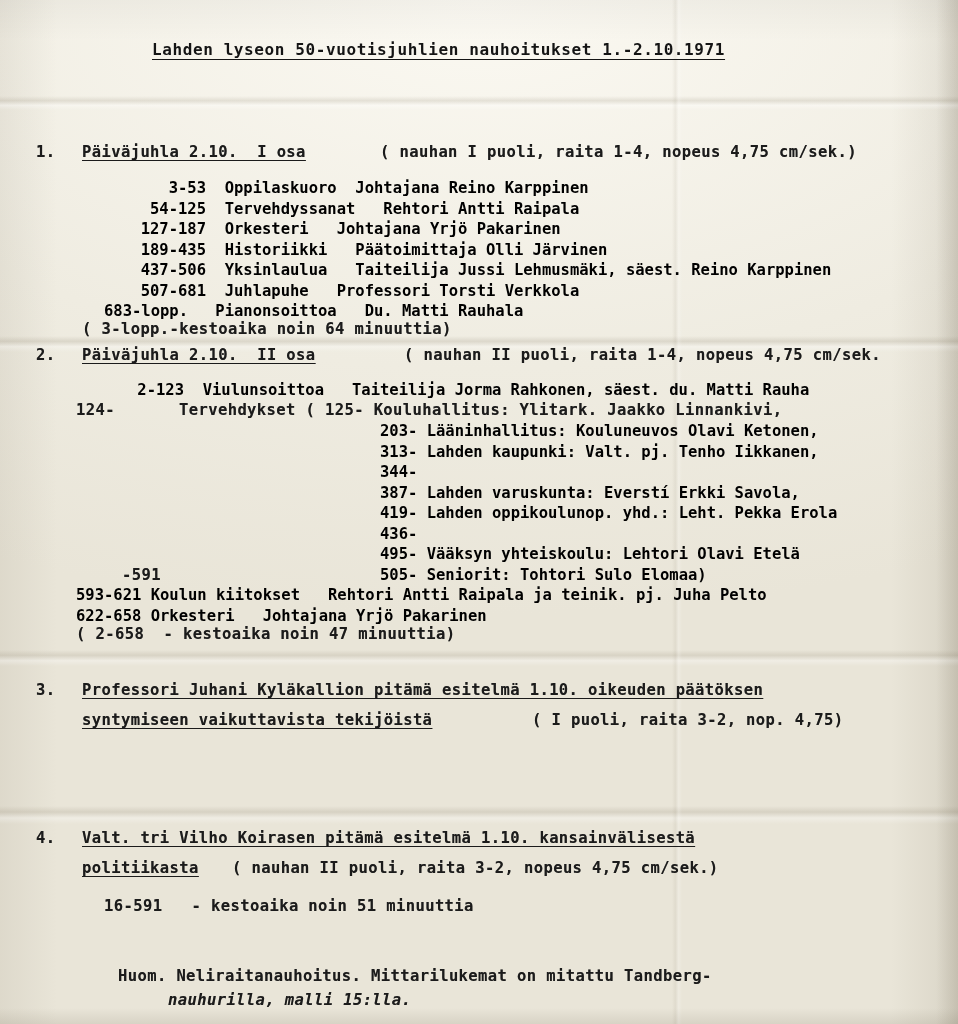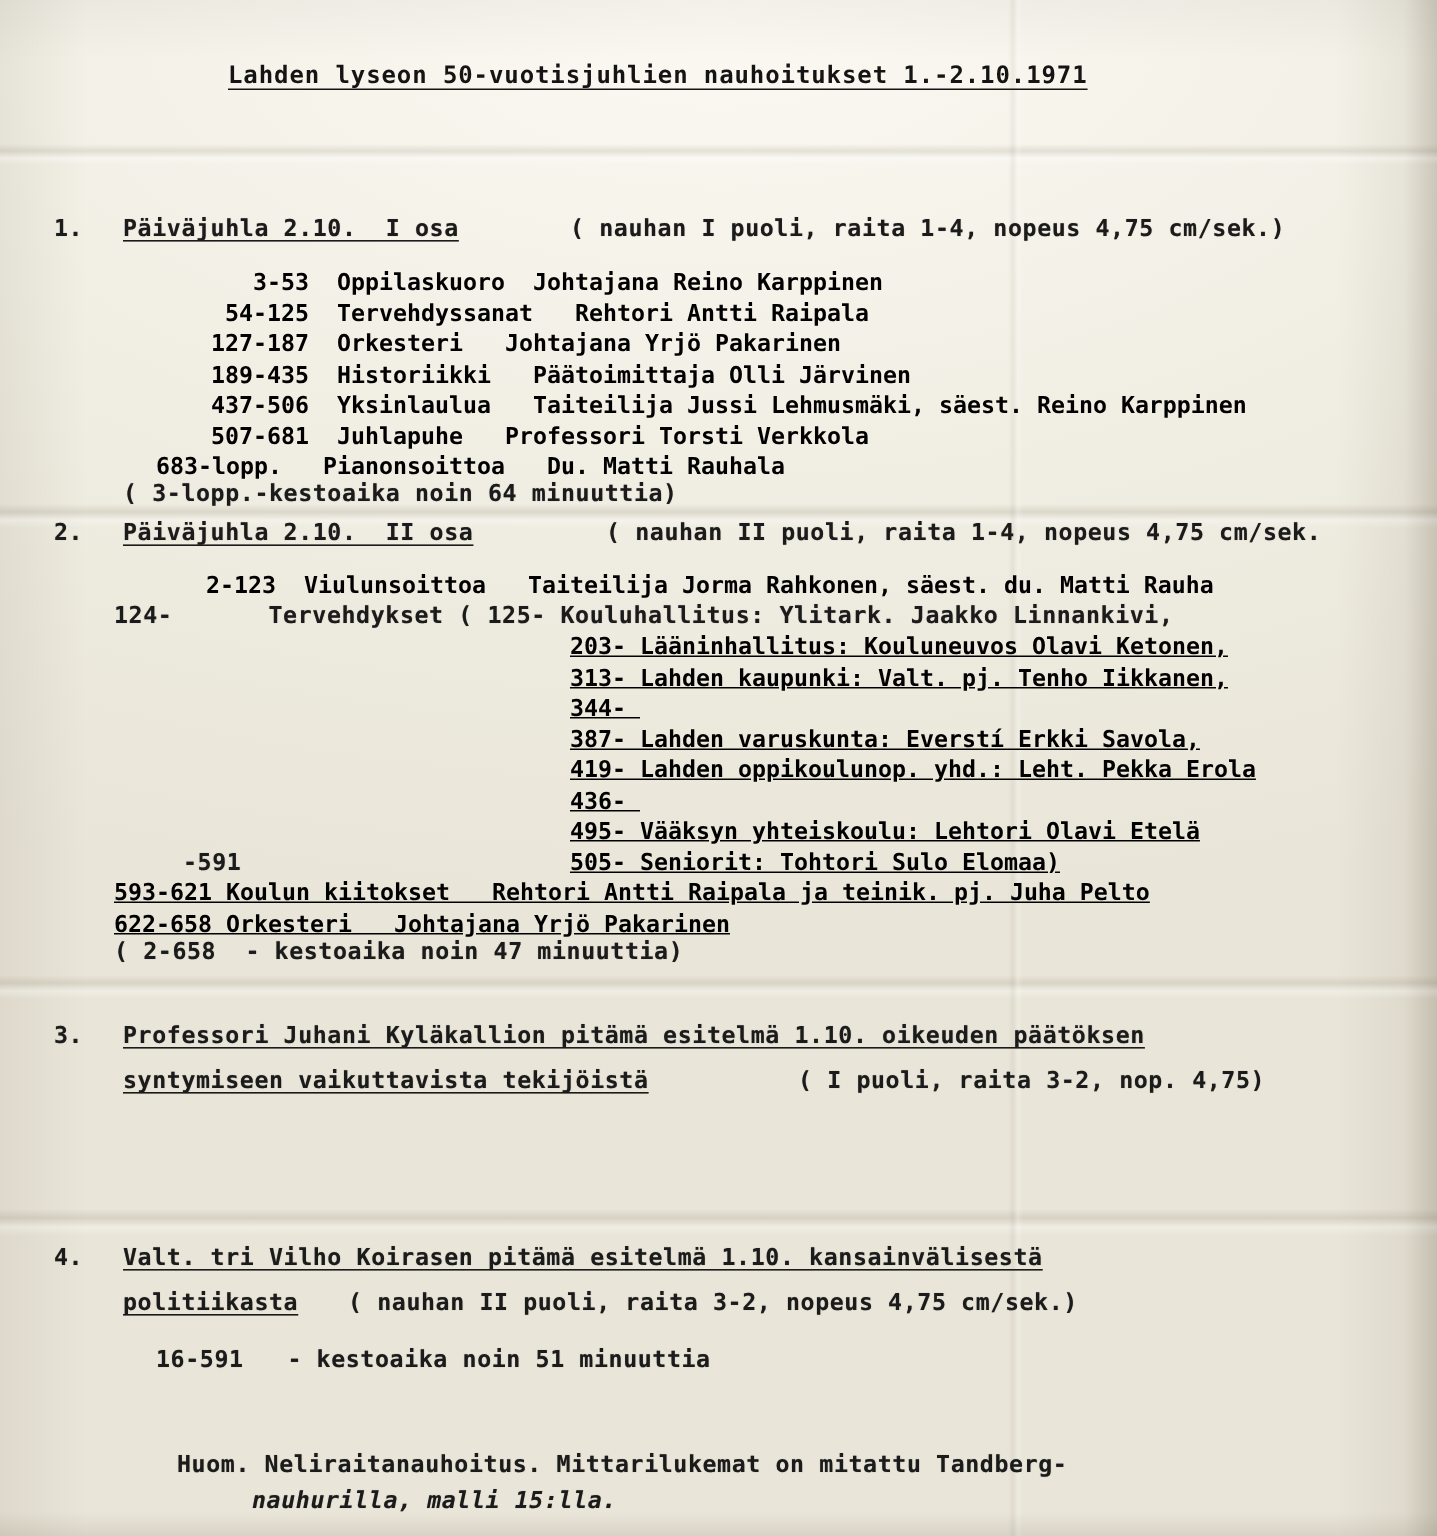--- a/index.html
+++ b/index.html
@@ -113,34 +113,34 @@
   <div class="typed bold" style="top:345px; left:36px;">2.</div>
   <div class="typed head" style="top:345px; left:82px;"><span class="u">Päiväjuhla 2.10.  II osa</span></div>
   <div class="typed head" style="top:345px; left:404px;">( nauhan II puoli, raita 1-4, nopeus 4,75 cm/sek.</div>
 
   <div class="rows" style="top:380px; left:104px;">
     <span class="row"><span class="num" style="width:80px">2-123</span>  <span>Viulunsoittoa   Taiteilija Jorma Rahkonen, säest. du. Matti Rauha</span></span>
   </div>
   <div class="typed bold" style="top:400px; left:76px;">124-</div>
   <div class="typed bold" style="top:400px; left:179px;">Tervehdykset ( 125- Kouluhallitus: Ylitark. Jaakko Linnankivi,</div>
 
-  <div class="rows" style="top:421px; left:380px;text-decoration:underline;">
+  <div class="rows" style="top:421px; left:380px;">
     <span class="row"><span>203-</span> <span>Lääninhallitus: Kouluneuvos Olavi Ketonen,</span></span>
     <span class="row"><span>313-</span> <span>Lahden kaupunki: Valt. pj. Tenho Iikkanen,</span></span>
     <span class="row"><span>344-</span> <span></span></span>
     <span class="row"><span>387-</span> <span>Lahden varuskunta: Everstí Erkki Savola,</span></span>
     <span class="row"><span>419-</span> <span>Lahden oppikoulunop. yhd.: Leht. Pekka Erola</span></span>
     <span class="row"><span>436-</span> <span></span></span>
     <span class="row"><span>495-</span> <span>Vääksyn yhteiskoulu: Lehtori Olavi Etelä</span></span>
     <span class="row"><span>505-</span> <span>Seniorit: Tohtori Sulo Elomaa)</span></span>
   </div>
 
   <div class="typed bold" style="top:565px; left:122px;">-591</div>
 
-  <div class="rows" style="top:585px; left:76px;text-decoration:underline;">
+  <div class="rows" style="top:585px; left:76px;">
     <span class="row"><span>593-621</span> <span>Koulun kiitokset   Rehtori Antti Raipala ja teinik. pj. Juha Pelto</span></span>
     <span class="row"><span>622-658</span> <span>Orkesteri   Johtajana Yrjö Pakarinen</span></span>
   </div>
   <div class="typed bold" style="top:624px; left:76px;text-align:right;">( 2-658  - kestoaika noin 47 minuuttia)</div>
 
   <div class="typed bold" style="top:680px; left:36px;">3.</div>
   <div class="typed head" style="top:680px; left:82px;"><span class="u">Professori Juhani Kyläkallion pitämä esitelmä 1.10. oikeuden päätöksen</span></div>
   <div class="typed head" style="top:710px; left:82px;"><span class="u">syntymiseen vaikuttavista tekijöistä</span></div>
   <div class="typed head" style="top:710px; left:532px;">( I puoli, raita 3-2, nop. 4,75)</div>
 

